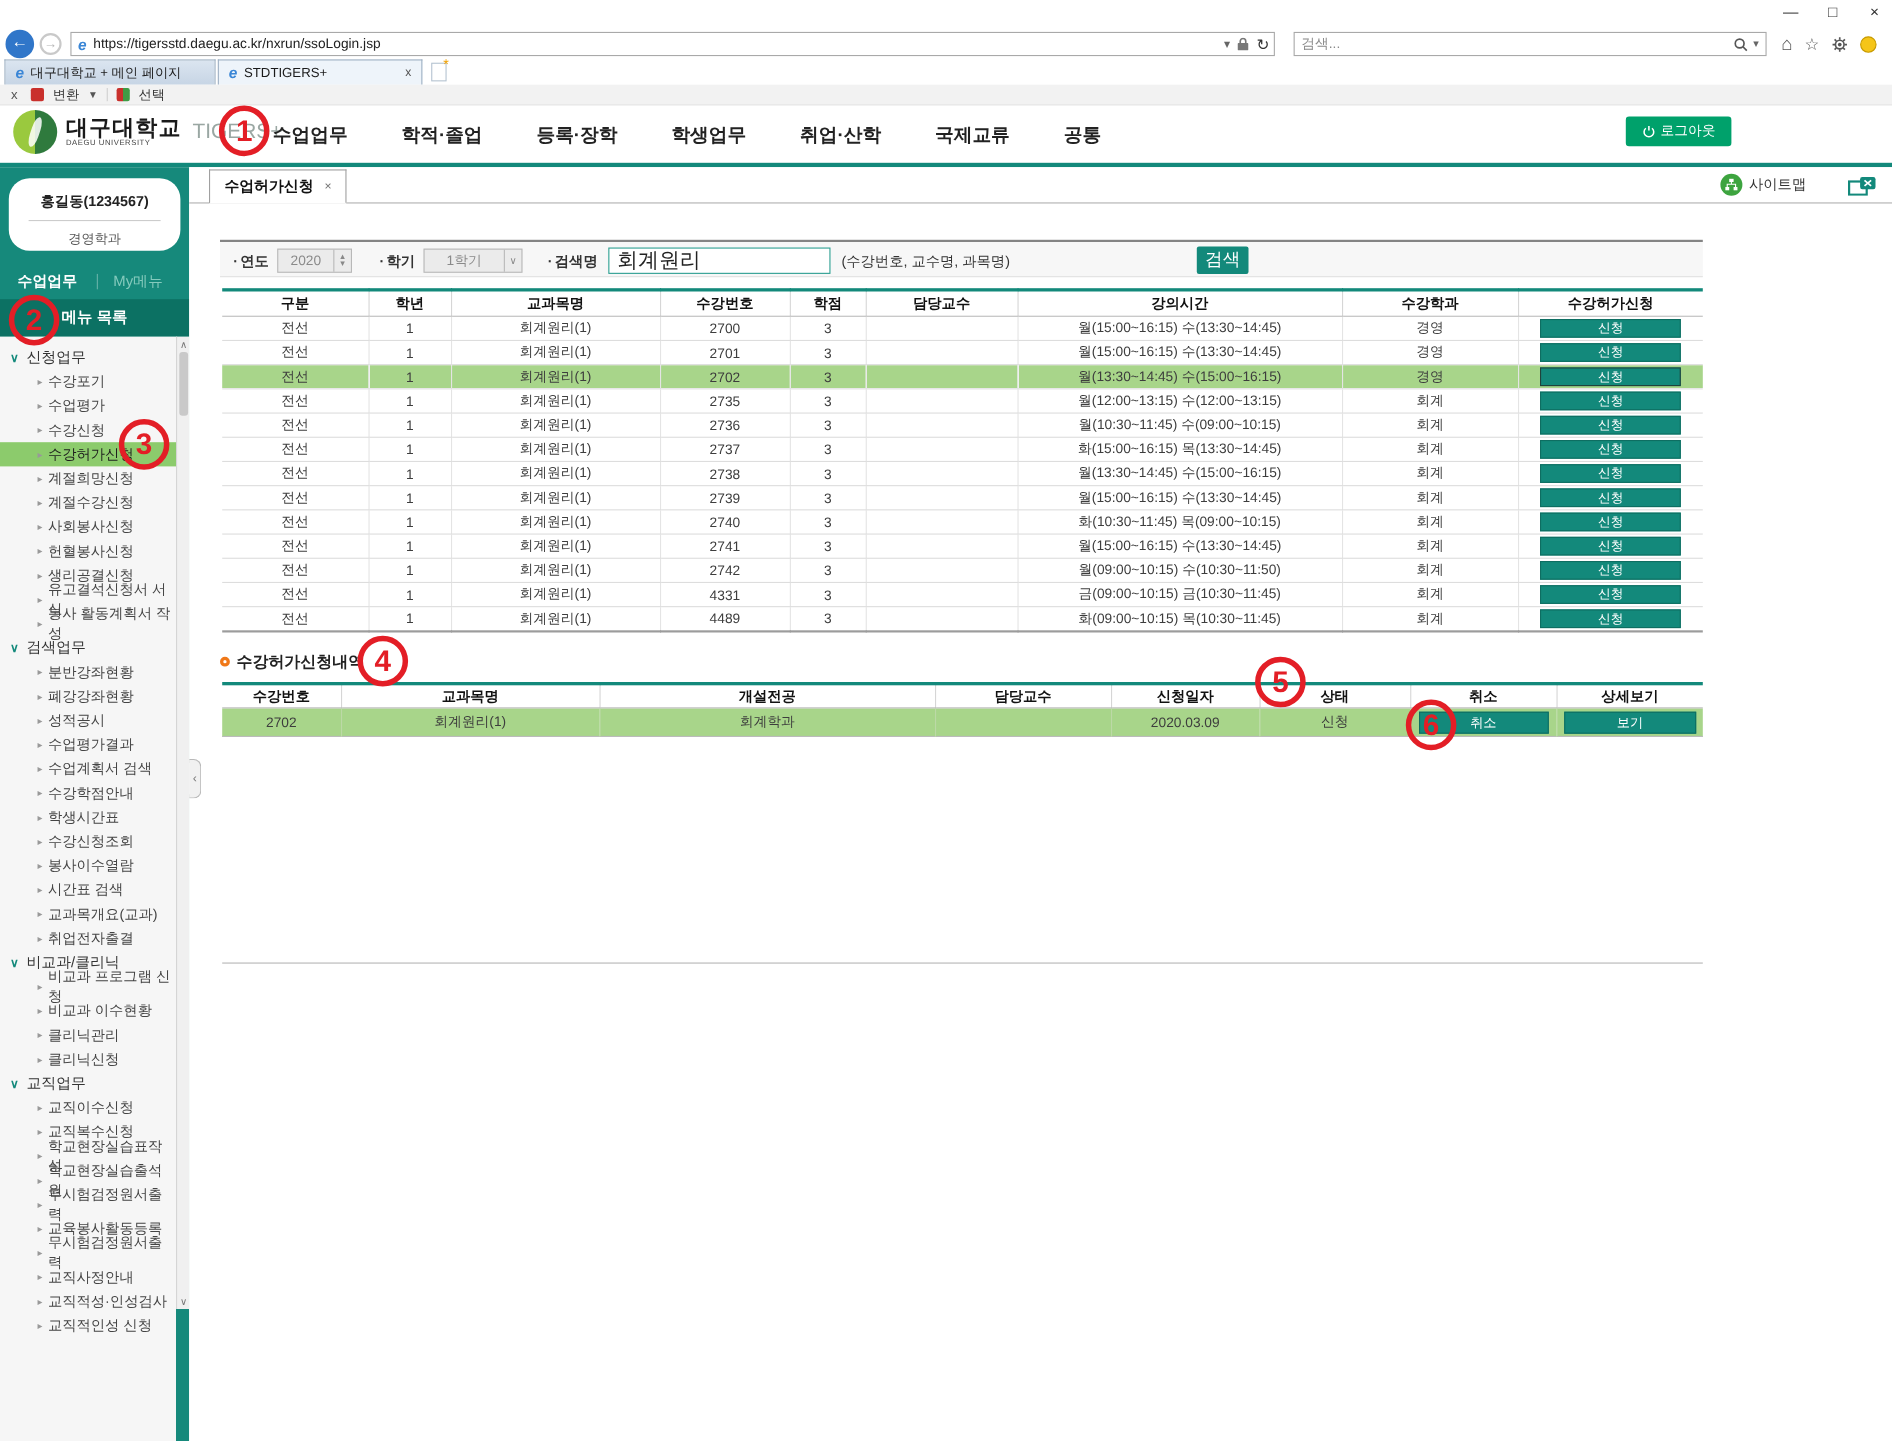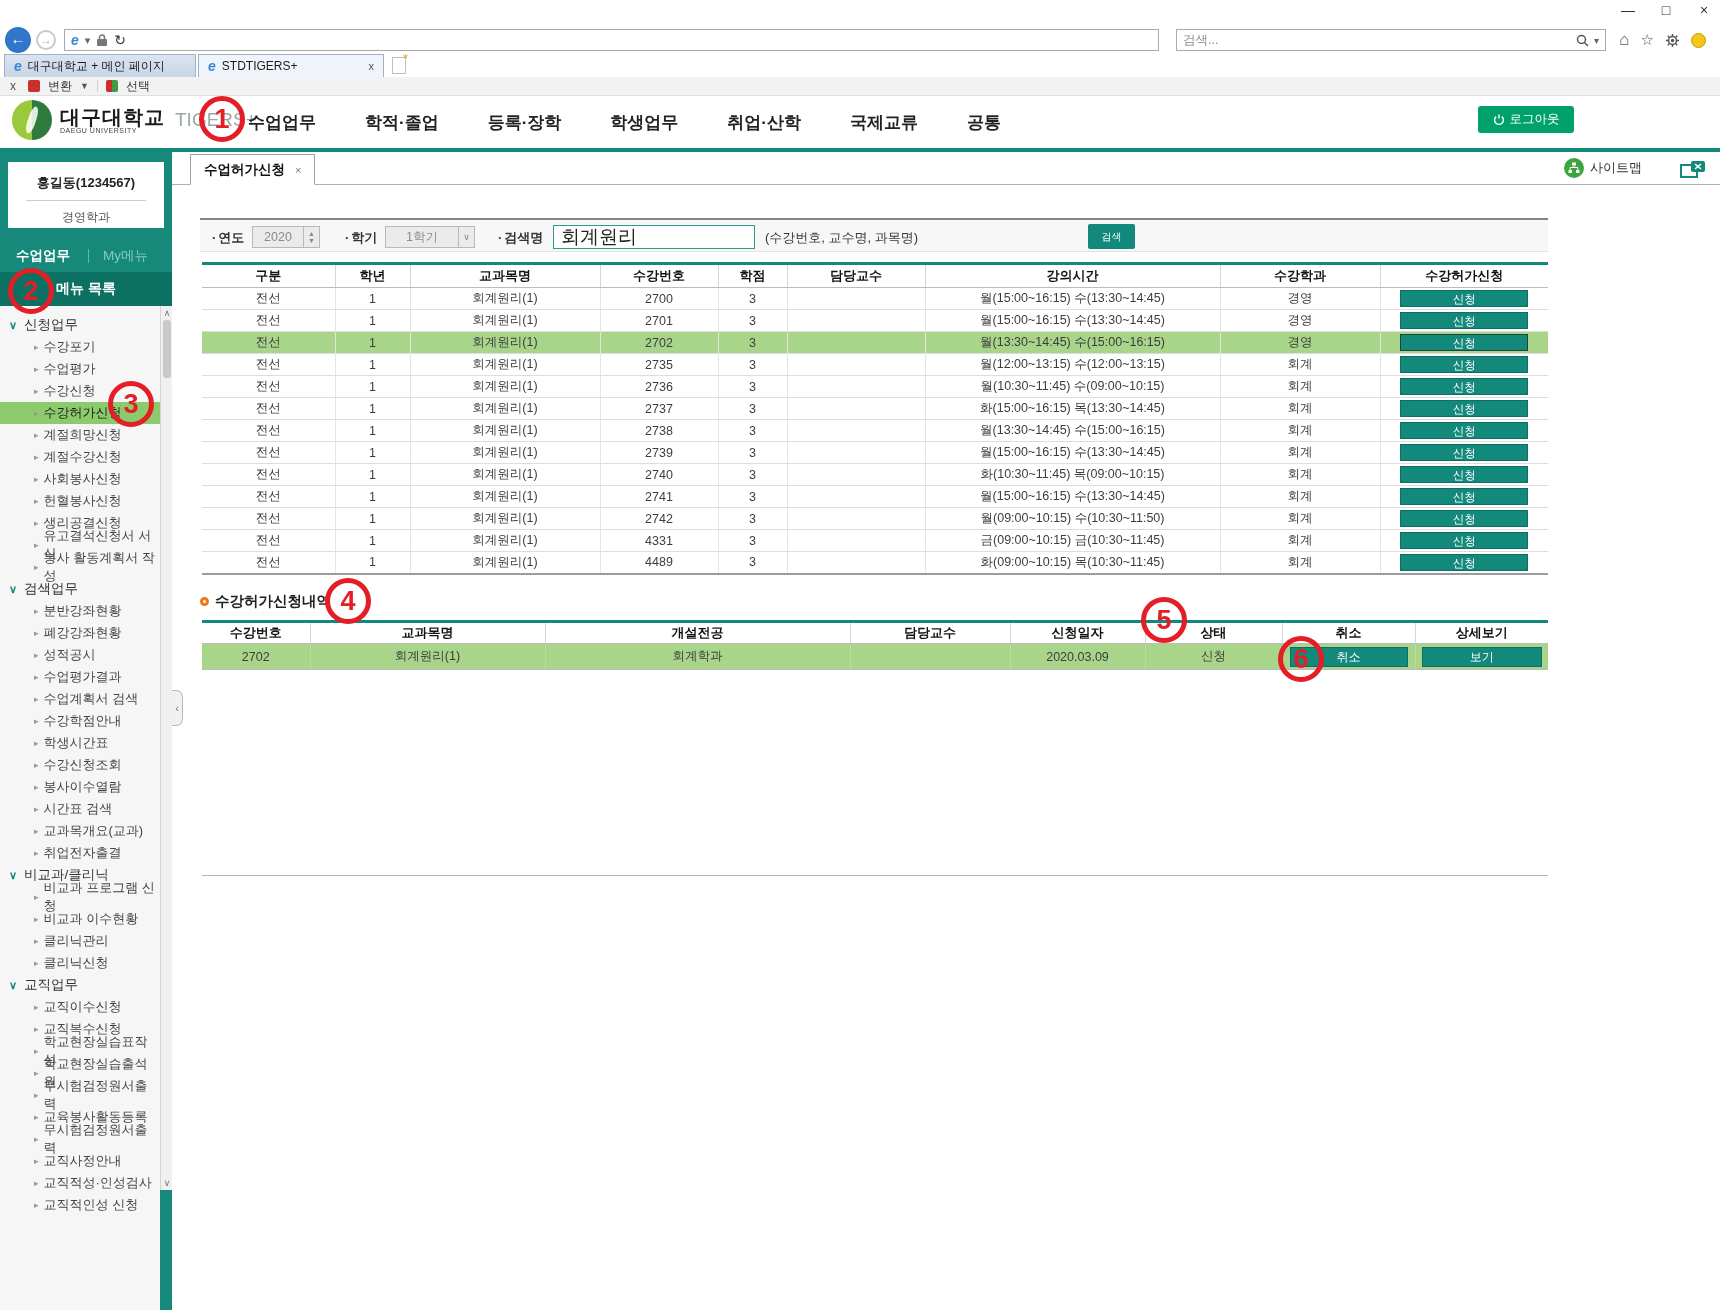--- a/index.html
+++ b/index.html
@@ -46,21 +46,21 @@
   .logo-kr{font-size:20px;font-weight:bold;color:#1a1a1a;letter-spacing:1px;line-height:1;}
   .logo-en{font-size:7px;color:#444;letter-spacing:.5px;}
   .logo-tigers{font-size:19px;color:#9aa7a3;margin-left:2px;}
   .topnav{position:absolute;left:248px;top:0;height:52px;display:flex;align-items:center;gap:49px;}
   .topnav .nav-item{font-size:17px;font-weight:bold;color:#222;cursor:pointer;white-space:nowrap;}
   .logout-btn{position:absolute;left:1478px;top:10px;width:96px;height:27px;background:#00a16b;color:#fff;border-radius:3px;display:flex;align-items:center;justify-content:center;gap:5px;font-size:12.5px;}
   .tealline{position:absolute;left:0;top:148px;width:1720px;height:4px;background:#13897b;}
 
   
   .sidebar{position:absolute;left:0;top:152px;width:172px;height:1158px;background:#16897b;}
-  .usercard{position:absolute;left:8px;top:10px;width:156px;height:66px;background:#fff;border-radius:0;text-align:center;padding-top:12px;}
+  .usercard{position:absolute;left:8px;top:10px;width:156px;height:66px;background:#fff;border-radius:19px;text-align:center;padding-top:12px;}
   .usercard .uname{font-size:13px;font-weight:bold;color:#222;}
   .usercard .uline{width:120px;height:1px;background:#ccc;margin:8px auto;}
   .usercard .udept{font-size:12px;color:#555;}
   .side-tabs{position:absolute;left:0;top:86px;width:172px;height:36px;display:flex;align-items:center;}
   .side-tab1{font-size:13.5px;font-weight:bold;color:#fff;padding-left:16px;}
   .side-tab-sep{width:1px;height:14px;background:rgba(255,255,255,.35);margin:0 14px 0 18px;}
   .side-tab2{font-size:13.5px;color:#85cabd;}
   .menuheader{position:absolute;left:0;top:120px;width:172px;height:34px;background:#0c7163;color:#fff;font-size:14px;font-weight:bold;display:flex;align-items:center;padding-left:56px;}
   .menupanel{position:absolute;left:0;top:154px;width:160px;height:1004px;background:#f6f6f6;}
   .menulist{position:absolute;left:0;top:0;width:160px;height:1048px;overflow:hidden;padding-top:8px;}
@@ -87,21 +87,21 @@
   .fav-star{width:18px;height:18px;border-radius:50%;background:#5cb531;color:#fff;font-size:11px;display:flex;align-items:center;justify-content:center;}
 
   .filterbar{position:absolute;left:28px;top:66px;width:1348px;height:34px;background:#f7f7f7;border-top:2px solid #848484;border-bottom:1px solid #e2e2e2;}
   .f-label{position:absolute;top:9px;font-size:13px;font-weight:bold;color:#333;}
   .f-label:before{content:"·";margin-right:2px;}
   .sel-box{position:absolute;top:6px;height:22px;background:#ebebeb;border:1px solid #b8b8b8;color:#8a8a8a;font-size:12.5px;display:flex;align-items:center;}
   .sel-box .sel-val{flex:1;text-align:center;}
   .sel-ctrl{width:16px;height:100%;border-left:1px solid #b8b8b8;display:flex;flex-direction:column;align-items:center;justify-content:center;color:#888;font-size:7px;line-height:1;}
   .f-input{position:absolute;left:353px;top:5px;width:202px;height:24px;border:1px solid #2a9d8f;background:#fff;font-size:19px;color:#222;padding-left:7px;display:flex;align-items:center;}
   .f-hint{position:absolute;left:565px;top:9px;font-size:13px;color:#333;}
-  .search-btn{position:absolute;left:888px;top:4px;width:47px;height:25px;background:#13897b;color:#fff;font-size:10px;border-radius:2px;}
+  .search-btn{position:absolute;left:888px;top:4px;width:47px;height:25px;background:#13897b;color:#fff;font-size:16px;border-radius:2px;}
 
   table{border-collapse:collapse;table-layout:fixed;}
   .course-table{position:absolute;left:30px;top:110px;width:1346px;border-top:3px solid #13897b;border-bottom:2px solid #9c9c9c;}
   .course-table th{height:24px;font-size:13px;font-weight:bold;color:#111;border-right:1px solid #d6d6d6;border-bottom:1px solid #bcbcbc;background:#fff;}
   .course-table td{height:22px;font-size:12.5px;color:#3d3d3d;text-align:center;border-right:1px solid #e4e4e4;border-bottom:1px solid #ddd;background:#fff;white-space:nowrap;overflow:hidden;}
   .course-table th:last-child,.course-table td:last-child{border-right:none;}
   .course-table tr.hl td{background:#a8d58a;}
   .apply-btn{display:block;margin:0 auto;width:128px;height:17px;background:#13897b;color:#fff;font-size:11.5px;line-height:16px;border:1px solid #0e6e62;}
   tr.hl .apply-btn{border:1px solid #20433c;}
 
@@ -131,20 +131,21 @@
       <span class="wc">□</span>
       <span class="wc">×</span>
     </div>
   </div>
 
   <div class="navbar">
     <div class="nav-back"><span>←</span></div>
     <div class="nav-fwd"><span>→</span></div>
     <div class="urlbar">
       <span class="ie-e">e</span>
+      <span class="url-text">https://tigersstd.daegu.ac.kr/nxrun/ssoLogin.jsp</span>
       <span class="url-ctrls">
         <span>▾</span>
         <svg width="10" height="12" viewBox="0 0 10 12">
             <rect y="5" width="10" height="7" rx="1" fill="#777"></rect>
             <path d="M2.5 5 V3.5 a2.5 2.5 0 0 1 5 0 V5" stroke="#777" fill="none" stroke-width="1.5"></path>
           </svg>
         <span style="font-size:14px;color:#333;">↻</span>
       </span>
     </div>
     <div class="searchbox">

